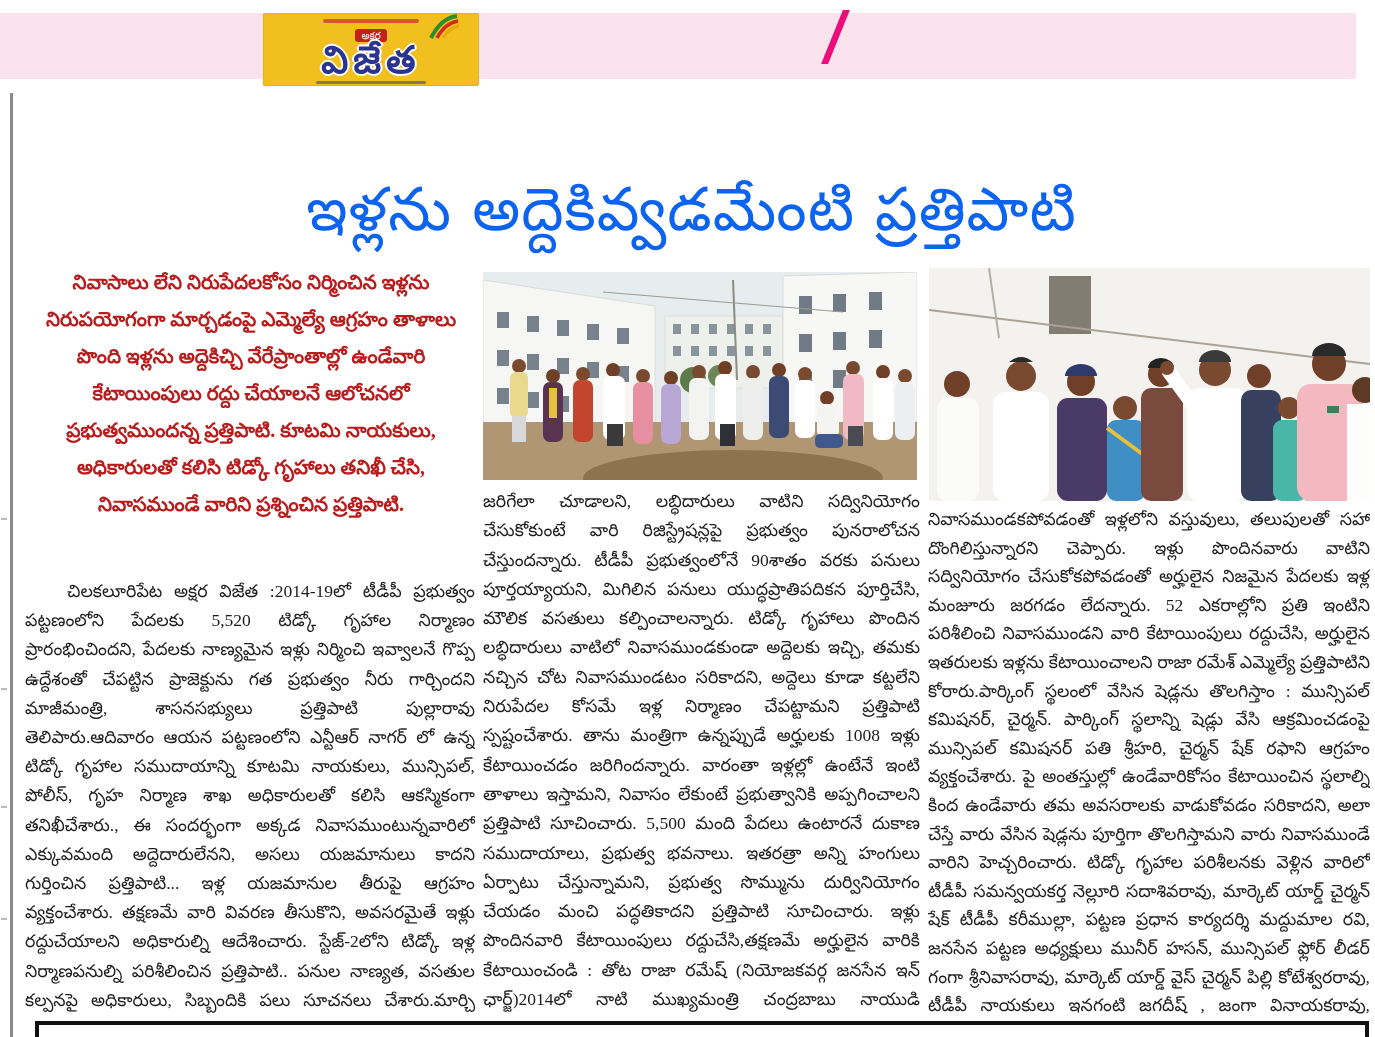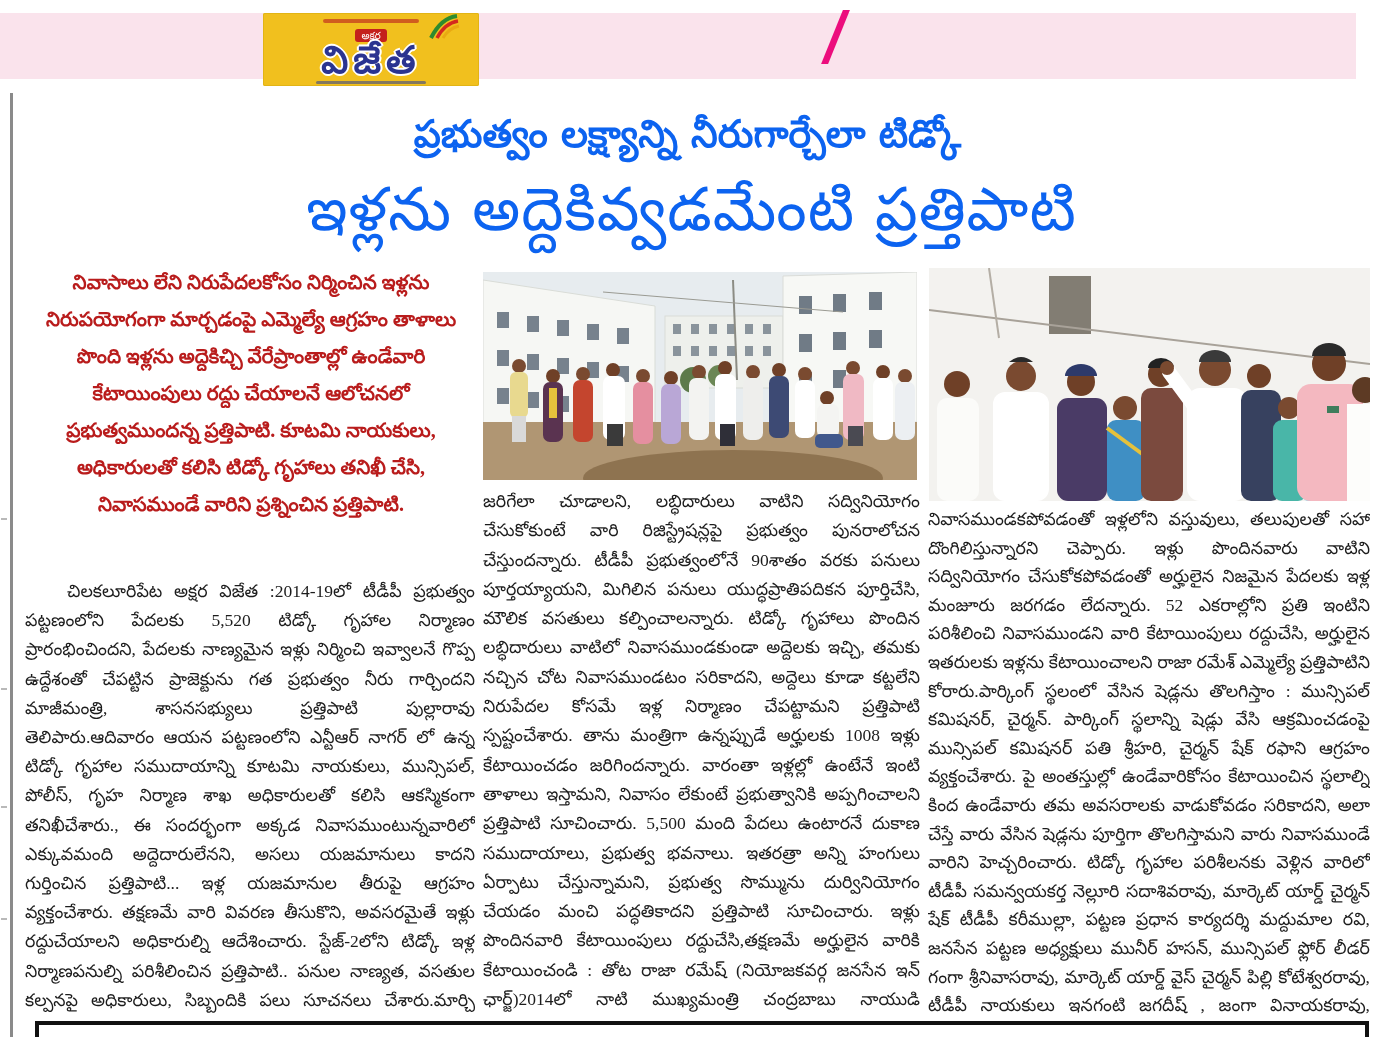--- a/index.html
+++ b/index.html
@@ -70,21 +70,20 @@
     <div class="logo-tagline2"></div>
     <svg class="logo-swoosh" width="34" height="26" viewBox="0 0 34 26">
       <path d="M4 24 Q14 4 30 2" stroke="#2e8b2e" stroke-width="4" fill="none"></path>
       <path d="M10 24 Q18 9 31 7" stroke="#d42a1e" stroke-width="3.5" fill="none"></path>
       <path d="M16 24 Q22 14 32 12" stroke="#e9a912" stroke-width="3" fill="none"></path>
     </svg>
   </div>
 
   <div class="date-stripe"></div>
 
-  <div class="kicker">ప్రభుత్వం లక్ష్యాన్ని నీరుగార్చేలా టిడ్కో</div>
   <h1 class="headline-main">ఇళ్లను అద్దెకివ్వడమేంటి  ప్రత్తిపాటి</h1>
 
   <div class="lead">నివాసాలు లేని నిరుపేదలకోసం నిర్మించిన ఇళ్లను నిరుపయోగంగా మార్చడంపై ఎమ్మెల్యే ఆగ్రహం తాళాలు పొంది ఇళ్లను అద్దెకిచ్చి వేరేప్రాంతాల్లో ఉండేవారి కేటాయింపులు రద్దు చేయాలనే ఆలోచనలో ప్రభుత్వముందన్న ప్రత్తిపాటి. కూటమి నాయకులు, అధికారులతో కలిసి టిడ్కో గృహాలు తనిఖీ చేసి, నివాసముండే వారిని ప్రశ్నించిన ప్రత్తిపాటి.</div>
 
   <div class="photo photo1">
     <svg width="434" height="208" viewBox="0 0 434 208">
       <rect x="0" y="0" width="434" height="208" fill="#e7ecef"></rect>
 
       <polygon points="0,8 172,34 172,150 0,168" fill="#f6f7f4" stroke="#d9dcd7"></polygon>
       <g fill="#77828d">

